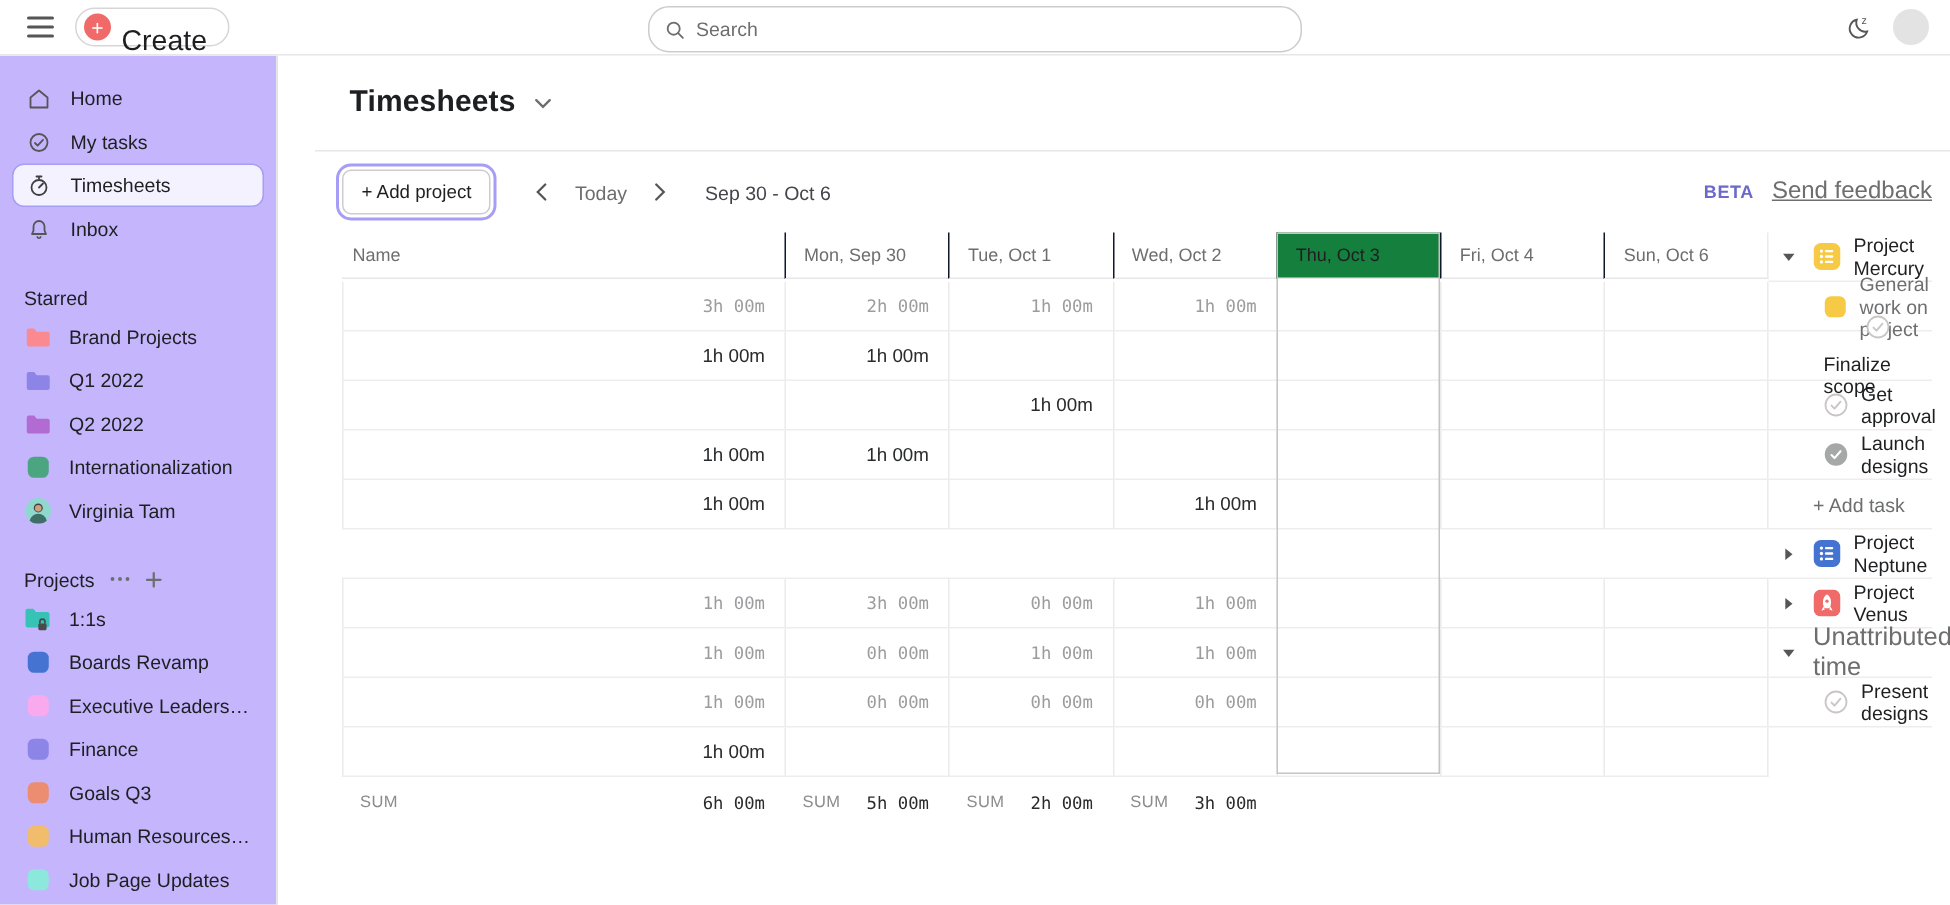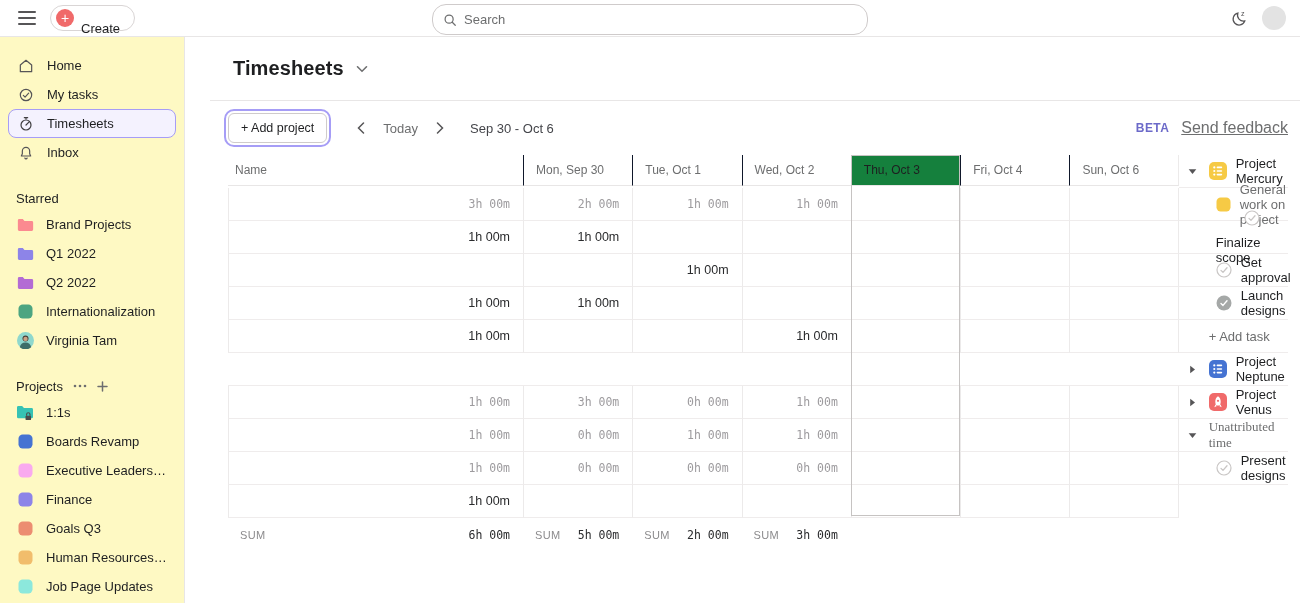--- a/index.html
+++ b/index.html
@@ -9,32 +9,32 @@
   
   .topbar { position:fixed; top:0; left:0; width:1300px; height:37px; background:#fff;
     border-bottom:1px solid #e8e6e6; display:flex; align-items:center; z-index:20; }
   .hamburger { width:34px; height:30px; margin-left:10px; display:flex; flex-direction:column;
     justify-content:center; gap:4px; align-items:center; cursor:pointer; }
   .hamburger i { display:block; width:18px; height:2px; background:#565557; border-radius:1px; }
   .create-btn { display:flex; align-items:center; gap:7px; height:26px; padding:0 14px 0 5px;
     border:1px solid #d9d5d5; border-radius:14px; background:#fff; margin-left:6px; cursor:pointer; }
   .create-plus { width:18px; height:18px; border-radius:50%; background:#f06a6a; color:#fff;
     display:flex; align-items:center; justify-content:center; font-size:14px; line-height:1; font-weight:400; }
-  .create-label { font-size:13px; color:#1e1f21;margin-top:20px; }
+  .create-label { font-size:19px; color:#1e1f21;margin-top:20px; }
   .searchbox { position:absolute; left:50%; top:4px; transform:translateX(-50%); width:436px; height:31px;
     border:1px solid #cfcbcb; border-radius:14px; background:#fff; display:flex; align-items:center; padding:0 10px; }
   .searchbox input { border:none; outline:none; flex:1; font-size:13px; color:#1e1f21; margin-left:7px;
     font-family:"Liberation Sans", sans-serif; background:transparent; }
   .searchbox input::placeholder { color:#6d6e6f; }
   .topbar-right { margin-left:auto; display:flex; align-items:center; gap:12px; padding-right:14px; }
   .avatar-circle { width:24px; height:24px; border-radius:50%; background:#e3e3e3; cursor:pointer; }
   .moon-btn { cursor:pointer; display:flex; align-items:center; }
 
   
-  .sidebar { position:fixed; top:37px; left:0; width:185px; height:566px; background:#fef9c3;
+  .sidebar { position:fixed; top:37px; left:0; width:185px; height:566px; background:#c4b5fd;
     border-right:1px solid #e8e6e6; padding:14px 8px 0 8px; overflow:hidden; }
   .nav-item { display:flex; align-items:center; gap:12px; height:29px; padding:0 8px; border-radius:8px;
     font-size:13px; color:#1e1f21; cursor:pointer; border:1px solid transparent; }
   .nav-item.active { border:1px solid #a69df6; background:#f4f2fe; }
   .nav-item .nicon { width:18px; display:flex; justify-content:center; }
   .side-section { margin-top:19px;text-align:center; }
   .side-title-row { display:flex; align-items:center; height:24px; padding:0 8px; gap:10px; }
   .side-title { font-size:13px; color:#1e1f21; }
   .side-title-icons { display:flex; gap:10px; align-items:center; }
   .side-icon-btn { cursor:pointer; display:flex; align-items:center; }
@@ -75,21 +75,21 @@
   .vcell { justify-content:flex-end; padding-right:13px; font-size:12.5px; }
   .vcell.vline { border-left:1px solid #eceaea; }
   .vcell.last { border-right:1px solid #eceaea; }
   .mono-gray { font-family:"DejaVu Sans Mono", monospace; font-size:11.5px; color:#9d9b9e; }
   .val-dark { color:#2a2b2d; }
 
   .name-cell { padding-left:7px; gap:9px; }
   .row-caret { width:14px; display:flex; justify-content:center; cursor:pointer; flex:none; }
   .proj-icon { display:flex; align-items:center; flex:none; }
   .proj-name { font-size:13px; font-weight:500; color:#1e1f21; }
-  .group-name { font-size:13px; color:#6d6e6f;font-family:Liberation Serif, serif; }
+  .group-name { font-size:17px; color:#6d6e6f; }
   .task-indent { padding-left:30px; gap:9px; }
   .task-name { font-size:13px; color:#1e1f21; }
   .task-name.muted { color:#6d6e6f; }
   .add-task-label { font-size:13px; color:#6d6e6f; cursor:pointer; padding-left:23px; }
 
   .sum-cell { height:33px; display:flex; align-items:center; justify-content:space-between;
     padding:0 13px 0 12px; }
   .sum-lbl { font-size:11px; color:#8c8b8d; letter-spacing:.3px; }
   .sum-val { font-family:"DejaVu Sans Mono", monospace; font-size:11.5px; color:#2a2b2d; }
 

